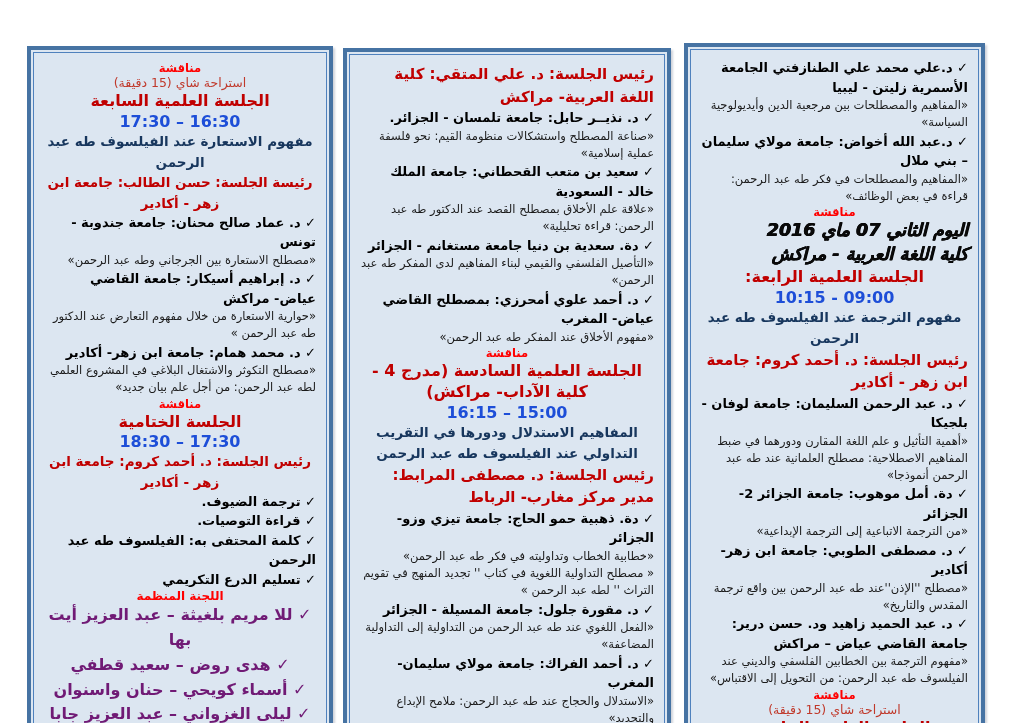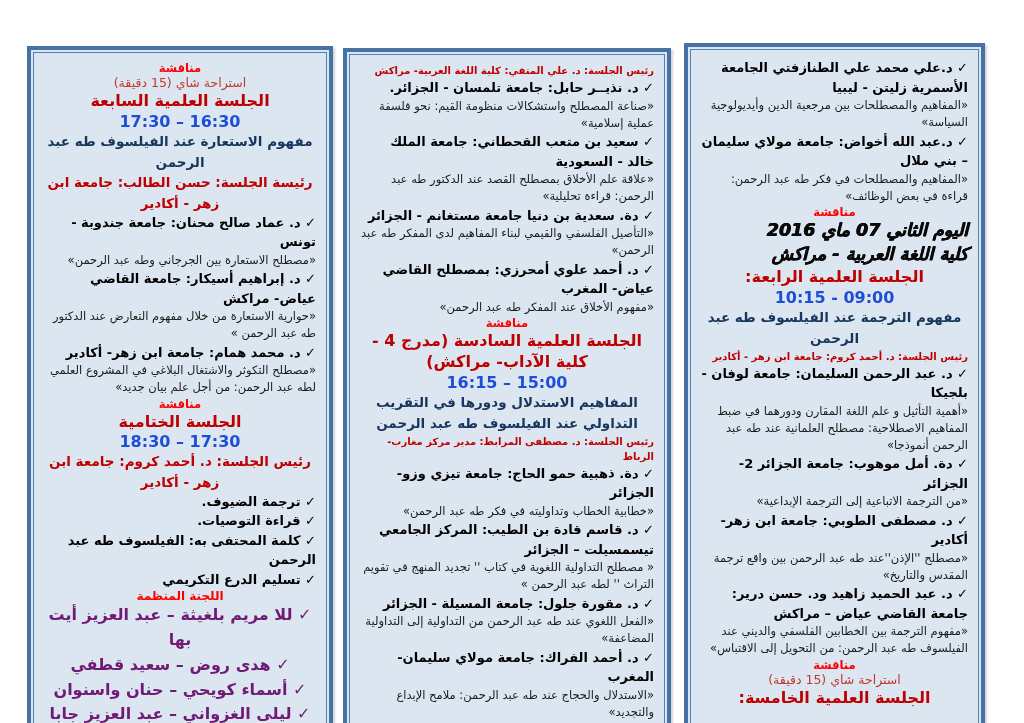--- a/index.html
+++ b/index.html
@@ -10,21 +10,21 @@
   .panel-inner{border:1px solid #4f81bd;height:100%;box-sizing:border-box;padding:8px 10px 4px 10px;overflow:hidden;}
   .panel-left{left:27px;top:14px;width:306px;height:688px;}
   .panel-mid{left:343px;top:16px;width:328px;height:684px;}
   .panel-right{left:684px;top:11px;width:301px;height:692px;}
   p.ln{margin:0;padding:0;}
   .discuss{color:#ff0000;font-weight:bold;font-size:11.5px;text-align:center;margin:7px 0 4px;}
   .tea{color:#c0392b;font-size:12.5px;text-align:center;margin:2px 0 2px;}
   .session{color:#c00000;font-weight:bold;font-size:16px;text-align:center;line-height:1.35;margin:5px 0 2px;}
   .time{color:#1d4ed8;font-weight:bold;font-size:16px;text-align:center;margin:0 0 4px;}
   .topic{color:#17365d;font-weight:bold;font-size:13.5px;text-align:center;line-height:1.55;margin:10px 0 2px;}
-  .chair{color:#c00000;font-weight:bold;font-size:10px;text-align:right;line-height:1.5;margin:2px 0;}
+  .chair{color:#c00000;font-weight:bold;font-size:15px;text-align:right;line-height:1.5;margin:2px 0;}
   .chairc{color:#c00000;font-weight:bold;font-size:13.5px;text-align:center;line-height:1.5;margin:4px 0 2px;}
   .speaker{color:#000000;font-weight:bold;font-size:13px;text-align:right;line-height:1.5;margin:3px 0 0;}
   .quote{color:#1a1a1a;font-size:11.5px;text-align:right;line-height:1.5;margin:0 0 1px;}
   .member{color:#701a75;font-weight:bold;font-size:16px;text-align:center;line-height:1.55;margin:0;}
   .commh{color:#ff0000;font-weight:bold;font-size:12px;text-align:center;margin:3px 0 1px;}
   .noteh{color:#c00000;font-weight:bold;font-size:12px;text-align:center;line-height:1.5;margin:1px 0 0;}
   .bigdate{color:#0a0a0a;font-weight:bold;font-style:italic;font-size:17.5px;line-height:1.35;
     margin:1px 0;text-shadow:0.7px 0 0 #000,0 0.4px 0 #000;}
   .gap{margin-top:14px;}
 </style>
@@ -75,21 +75,20 @@
         <p class="ln quote">«التأصيل الفلسفي والقيمي لبناء المفاهيم لدى المفكر طه عبد الرحمن»</p>
         <p class="ln speaker">✓ د. أحمد علوي أمحرزي: بمصطلح القاضي عياض- المغرب</p>
         <p class="ln quote">«مفهوم الأخلاق عند المفكر طه عبد الرحمن»</p>
         <p class="ln discuss">مناقشة</p>
         <p class="ln session">الجلسة العلمية السادسة (مدرج 4 - كلية الآداب- مراكش)</p>
         <p class="ln time">15:00 – 16:15</p>
         <p class="ln topic">المفاهيم الاستدلال ودورها في التقريب التداولي عند الفيلسوف طه عبد الرحمن</p>
         <p class="ln chair">رئيس الجلسة: د. مصطفى المرابط: مدير مركز مغارب- الرباط</p>
         <p class="ln speaker">✓ دة. ذهبية حمو الحاج: جامعة تيزي وزو- الجزائر</p>
         <p class="ln quote">«خطابية الخطاب وتداوليته في فكر طه عبد الرحمن»</p>
-        <p class="ln speaker">✓ د. قاسم قادة بن الطيب: المركز الجامعي تيسمسيلت – الجزائر</p>
         <p class="ln quote">« مصطلح التداولية اللغوية في كتاب '' تجديد المنهج في تقويم التراث '' لطه عبد الرحمن »</p>
         <p class="ln speaker">✓ د. مقورة جلول: جامعة المسيلة - الجزائر</p>
         <p class="ln quote">«الفعل اللغوي عند طه عبد الرحمن من التداولية إلى التداولية المضاعفة»</p>
         <p class="ln speaker">✓ د. أحمد الفراك: جامعة مولاي سليمان- المغرب</p>
         <p class="ln quote">«الاستدلال والحجاج عند طه عبد الرحمن: ملامح الإبداع والتجديد»</p>
       </div>
   </div>
   <div class="panel panel-right">
     <div class="panel-inner">
         <p class="ln speaker">✓ د.علي محمد علي الطنازفتي الجامعة الأسمرية زليتن - ليبيا</p>

